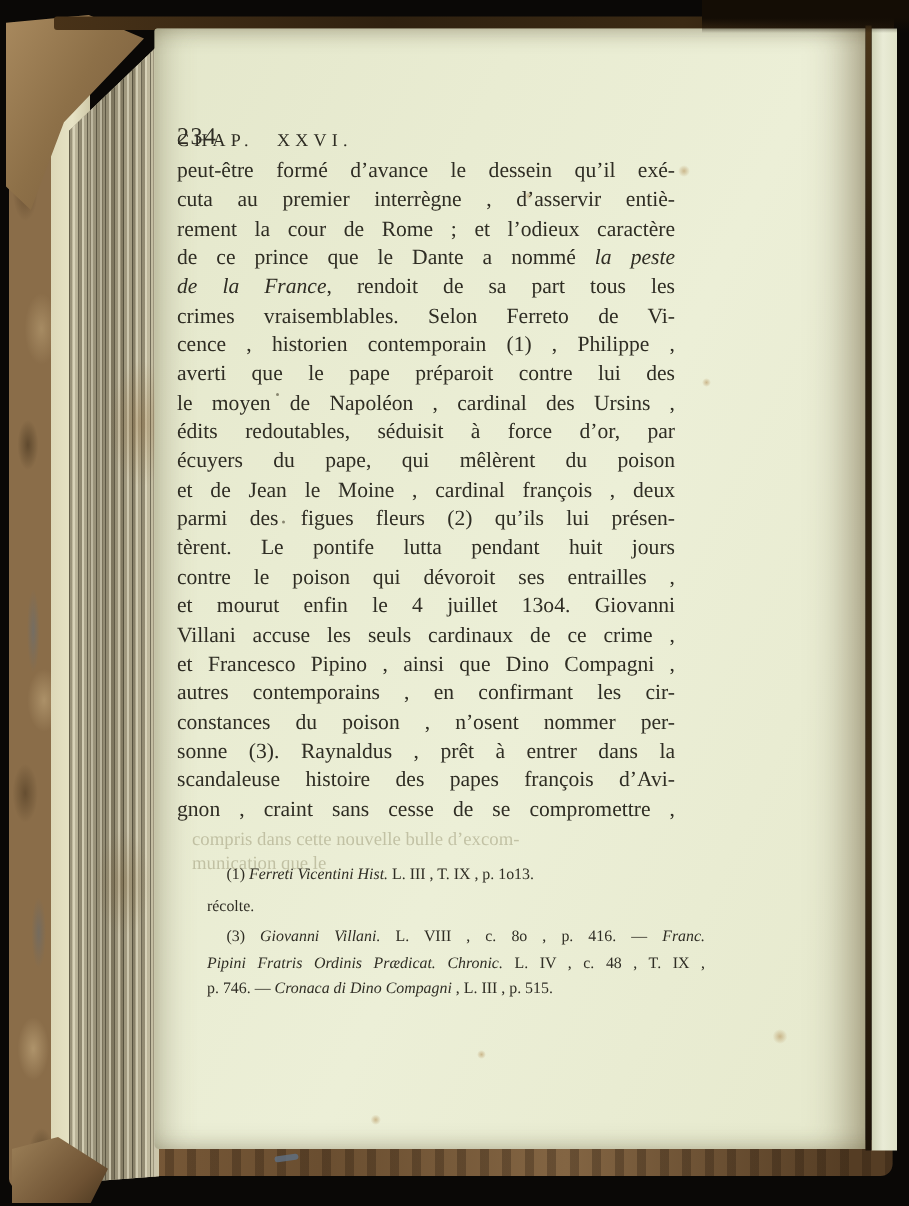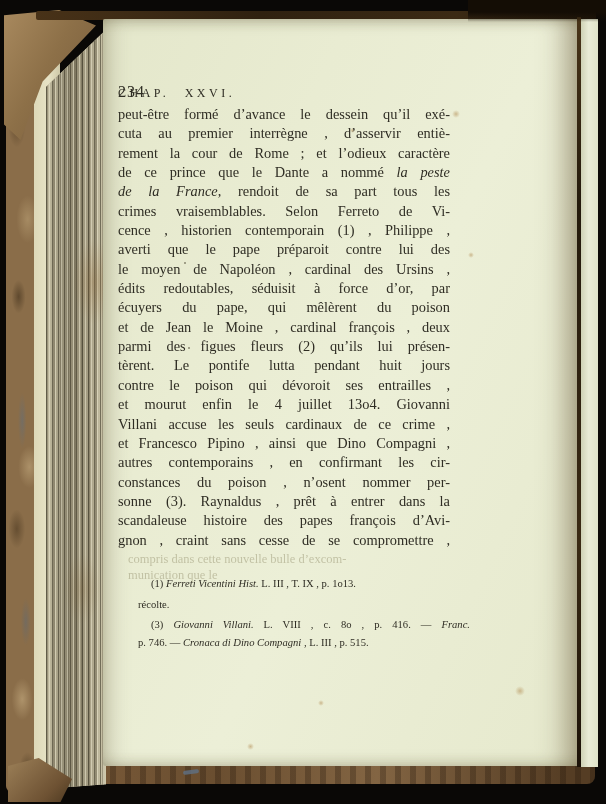--- a/index.html
+++ b/index.html
@@ -171,20 +171,21 @@
 
   <div class="footnotes">
       <div class="footnote">
         <div class="fn-line ind"><span>(1) </span><span class="it">Ferreti Vicentini Hist.</span><span> L. III , T. IX , p. 1o13.</span></div>
       </div>
       <div class="footnote">
         <div class="fn-line"><span>récolte.</span></div>
       </div>
       <div class="footnote">
         <div class="fn-line just ind"><span>(3) </span><span class="it">Giovanni Villani.</span><span> L. VIII , c. 8o , p. 416. — </span><span class="it">Franc.</span></div>
+        <div class="fn-line just"><span class="it">Pipini Fratris Ordinis Prædicat. Chronic.</span><span> L. IV , c. 48 , T. IX ,</span></div>
         <div class="fn-line"><span>p. 746. — </span><span class="it">Cronaca di Dino Compagni</span><span> , L. III , p. 515.</span></div>
       </div>
     </div>
 
   <div class="fox" style="left:452px;top:110px;width:8px;height:8px;"></div>
   <div class="fox" style="left:468px;top:252px;width:6px;height:6px;"></div>
   <div class="fox" style="left:515px;top:686px;width:10px;height:10px;"></div>
   <div class="fox" style="left:318px;top:700px;width:6px;height:6px;"></div>
   <div class="fox" style="left:247px;top:743px;width:7px;height:7px;"></div>
   <div class="fox" style="left:350px;top:128px;width:5px;height:5px;"></div>

